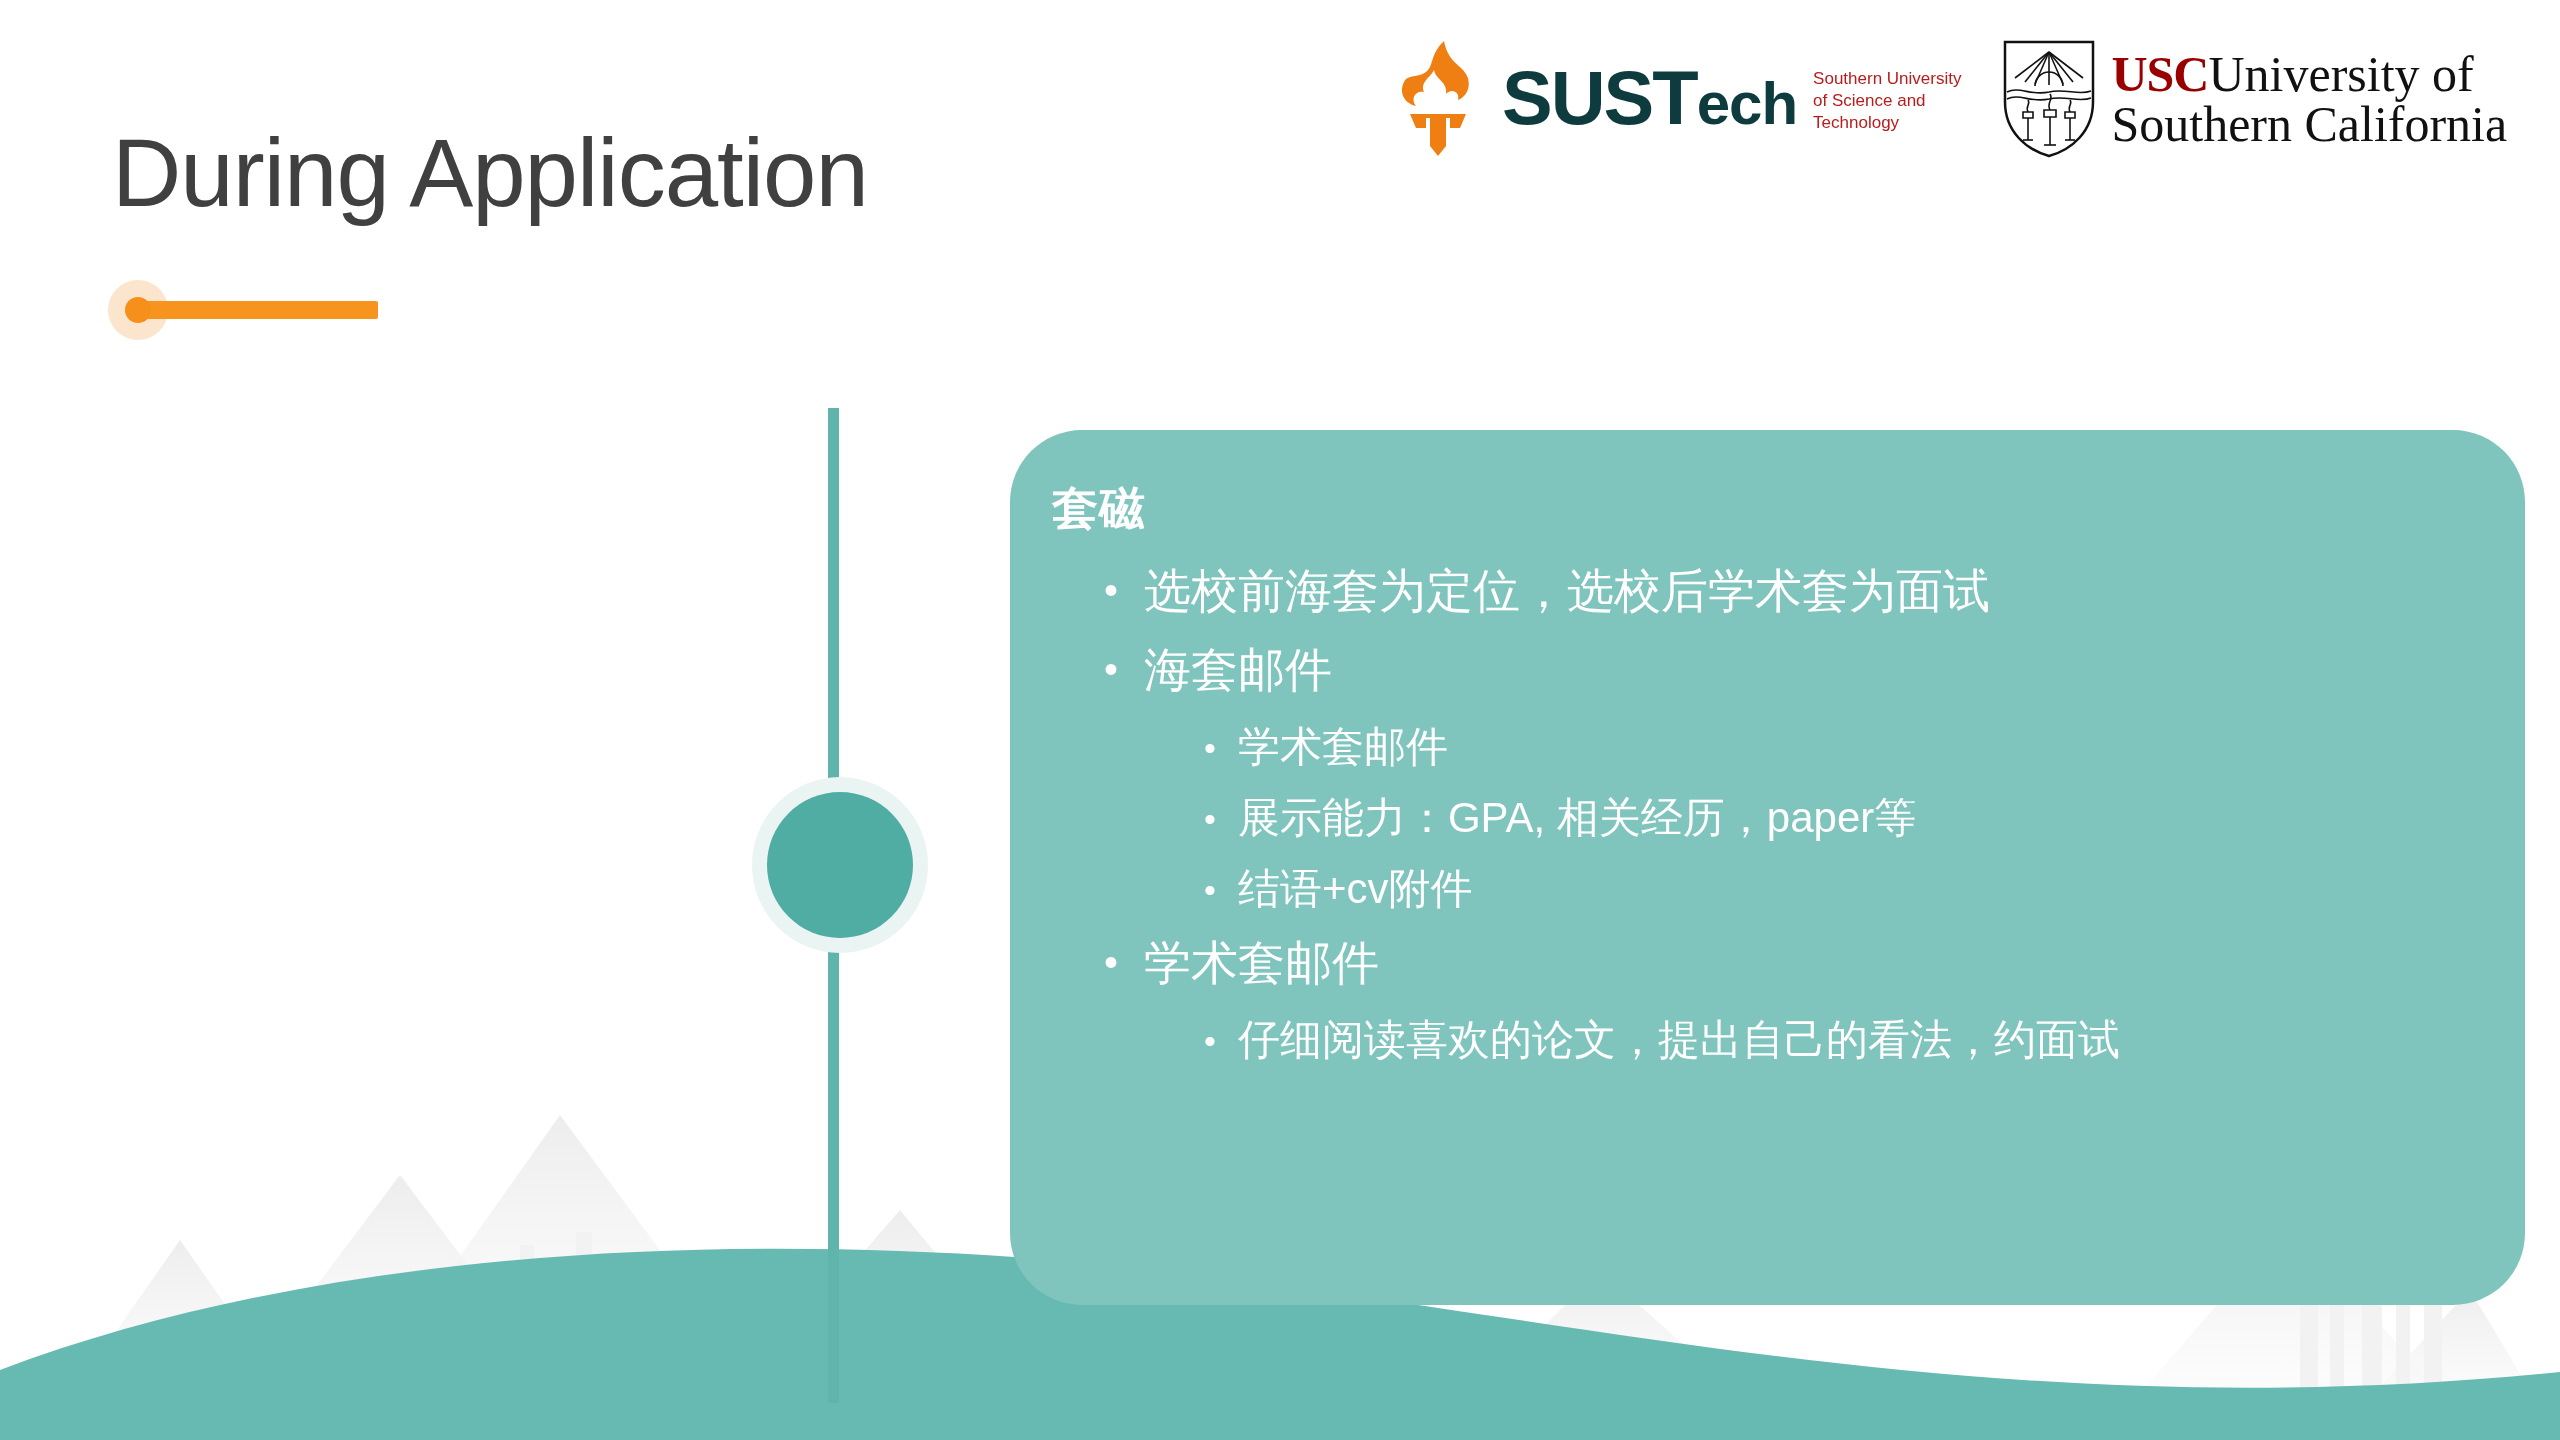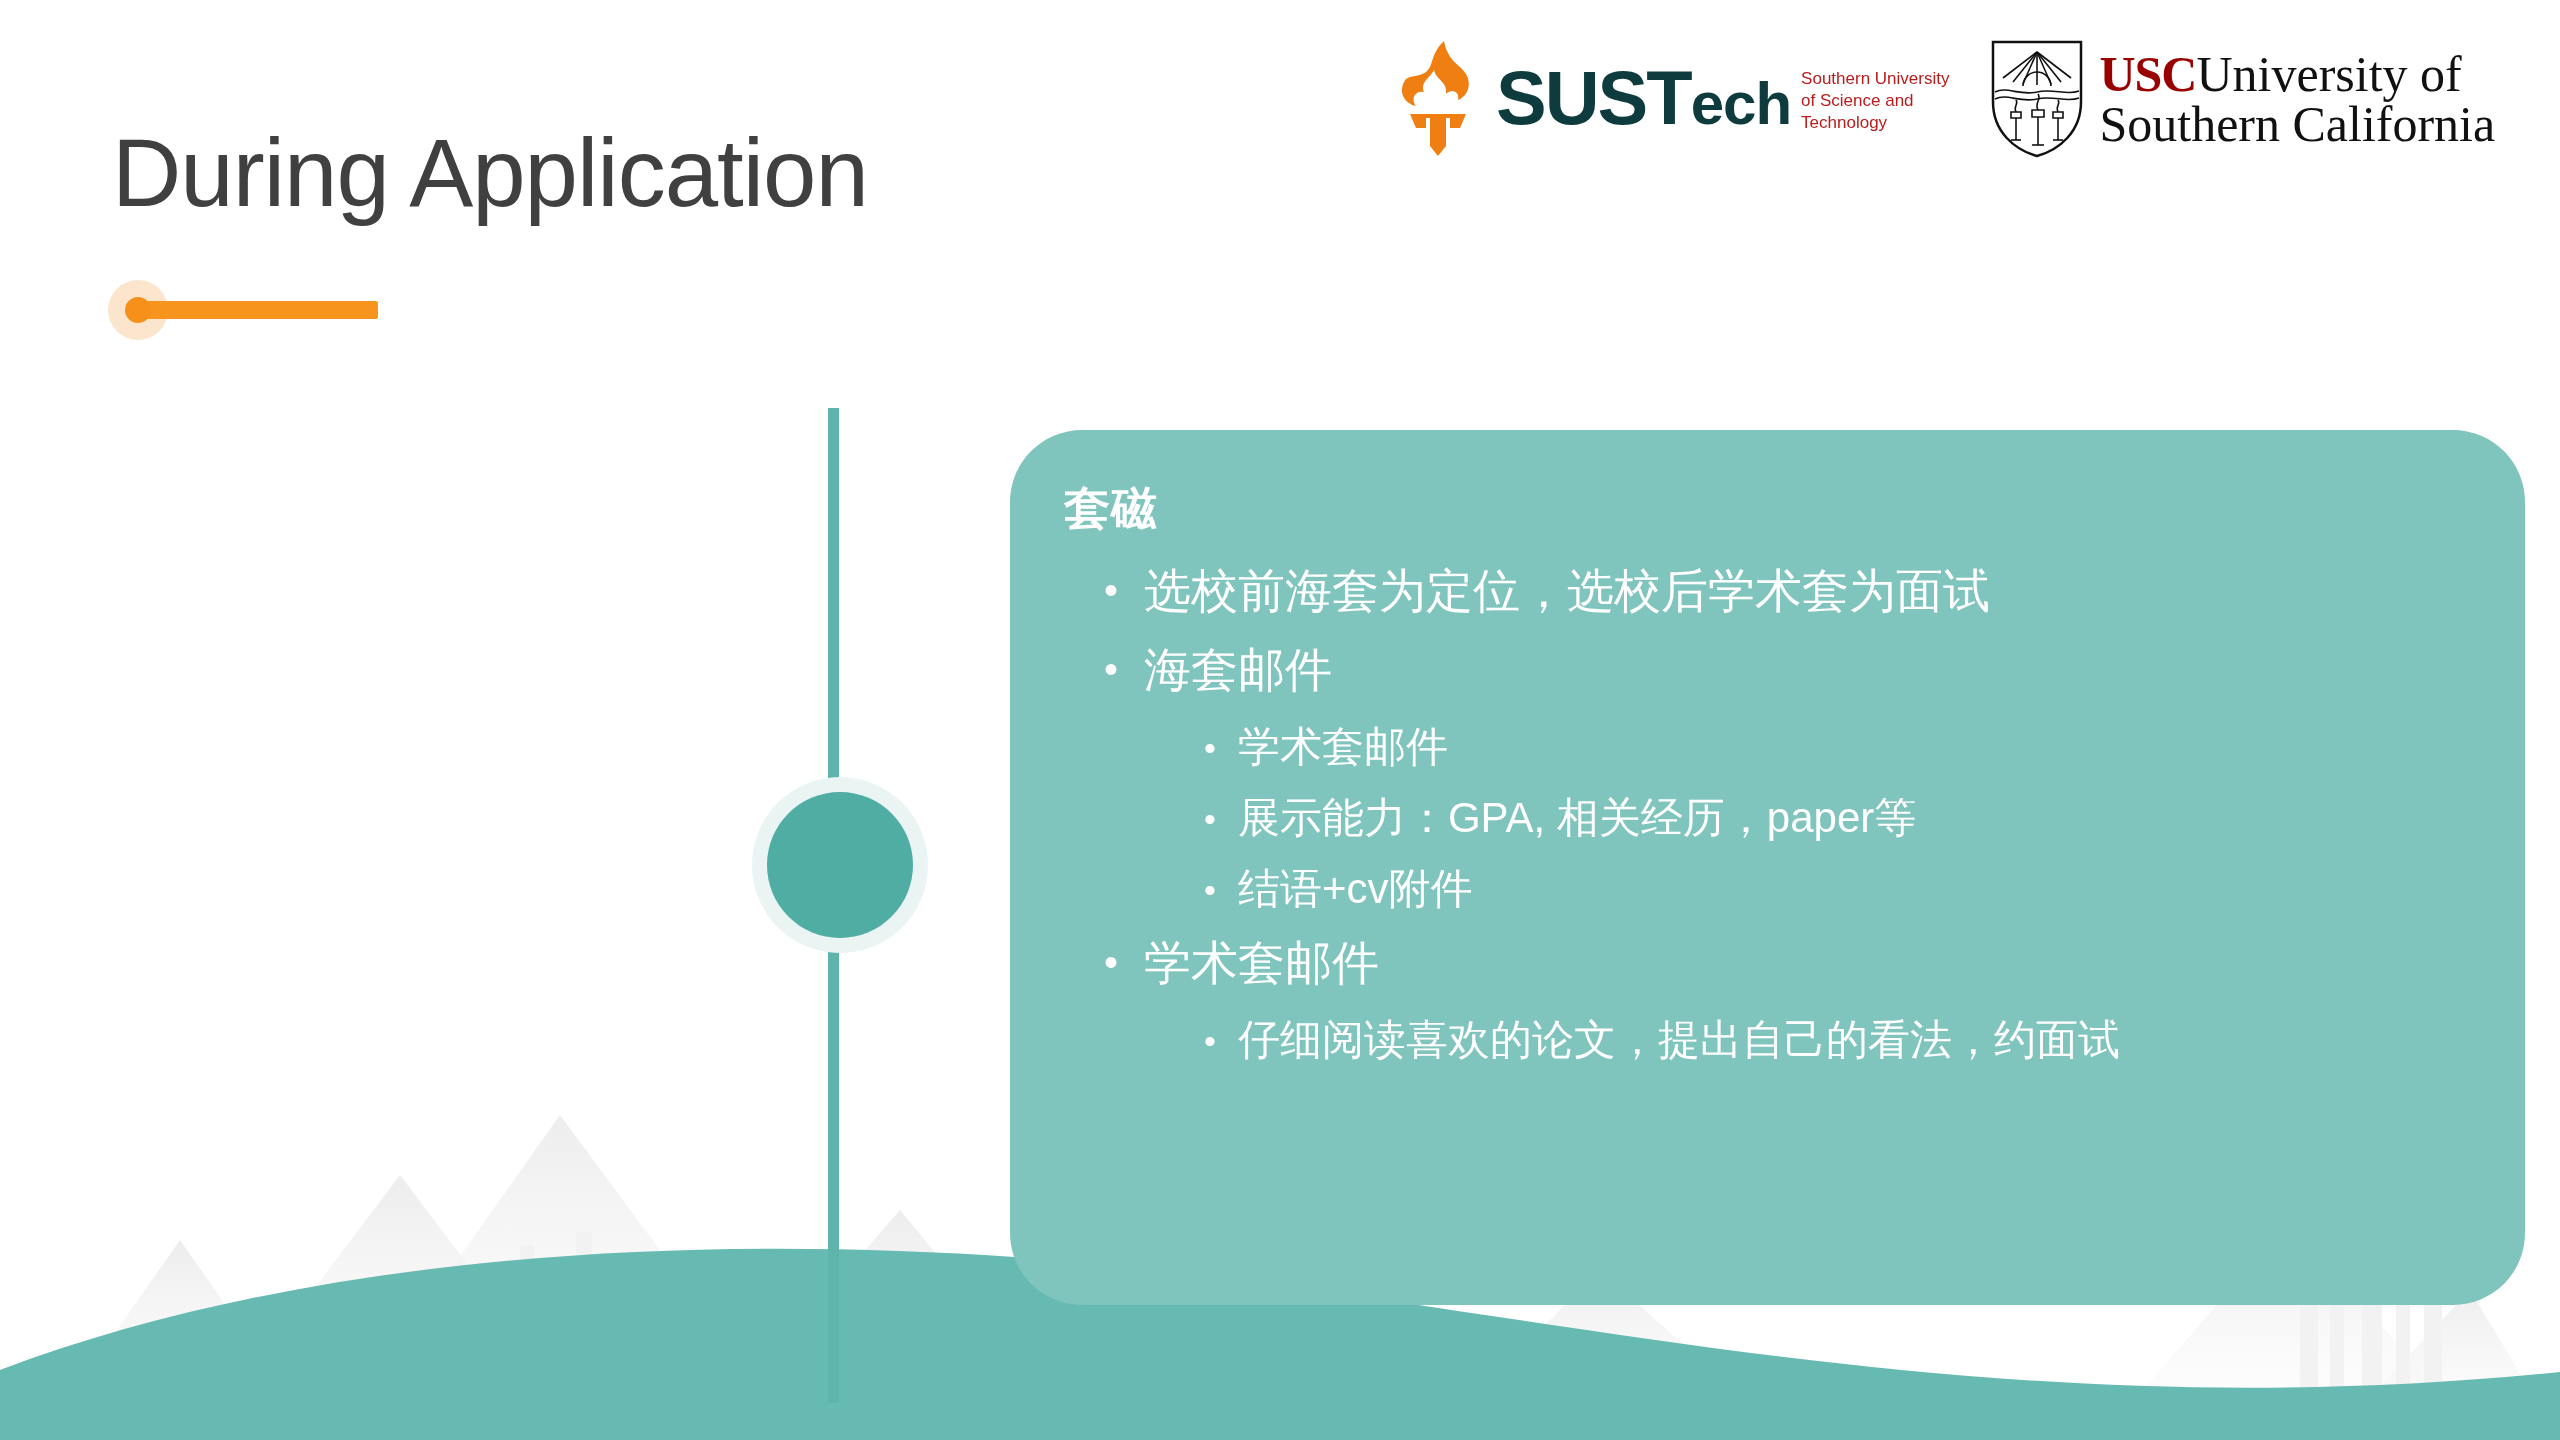--- a/index.html
+++ b/index.html
@@ -39,21 +39,21 @@
     left: 1390px;
     top: 38px;
     display: flex;
     align-items: flex-start;
     gap: 40px;
   }
 
   .logo-sustech {
     display: flex;
     align-items: center;
-    gap: 10px;
+    gap: 16px;
   }
   .sustech-wordmark {
     font-family: "Liberation Sans", sans-serif;
     font-weight: bold;
     color: #0D3B3E;
     font-size: 76px;
     letter-spacing: -2px;
     line-height: 0.95;
     white-space: nowrap;
   }
@@ -159,21 +159,20 @@
     height: 875px;
     background: #7FC4BD;
     border-radius: 72px;
     padding: 48px 40px 0 42px;
   }
 
   #card-heading {
     color: #ffffff;
     font-size: 46px;
     font-weight: bold;
-    margin-left: 12px;
     margin-bottom: 22px;
     letter-spacing: 1px;
   }
 
   .bullet-list { list-style: none; }
 
   .bullet-row {
     display: flex;
     align-items: flex-start;
     color: #ffffff;

